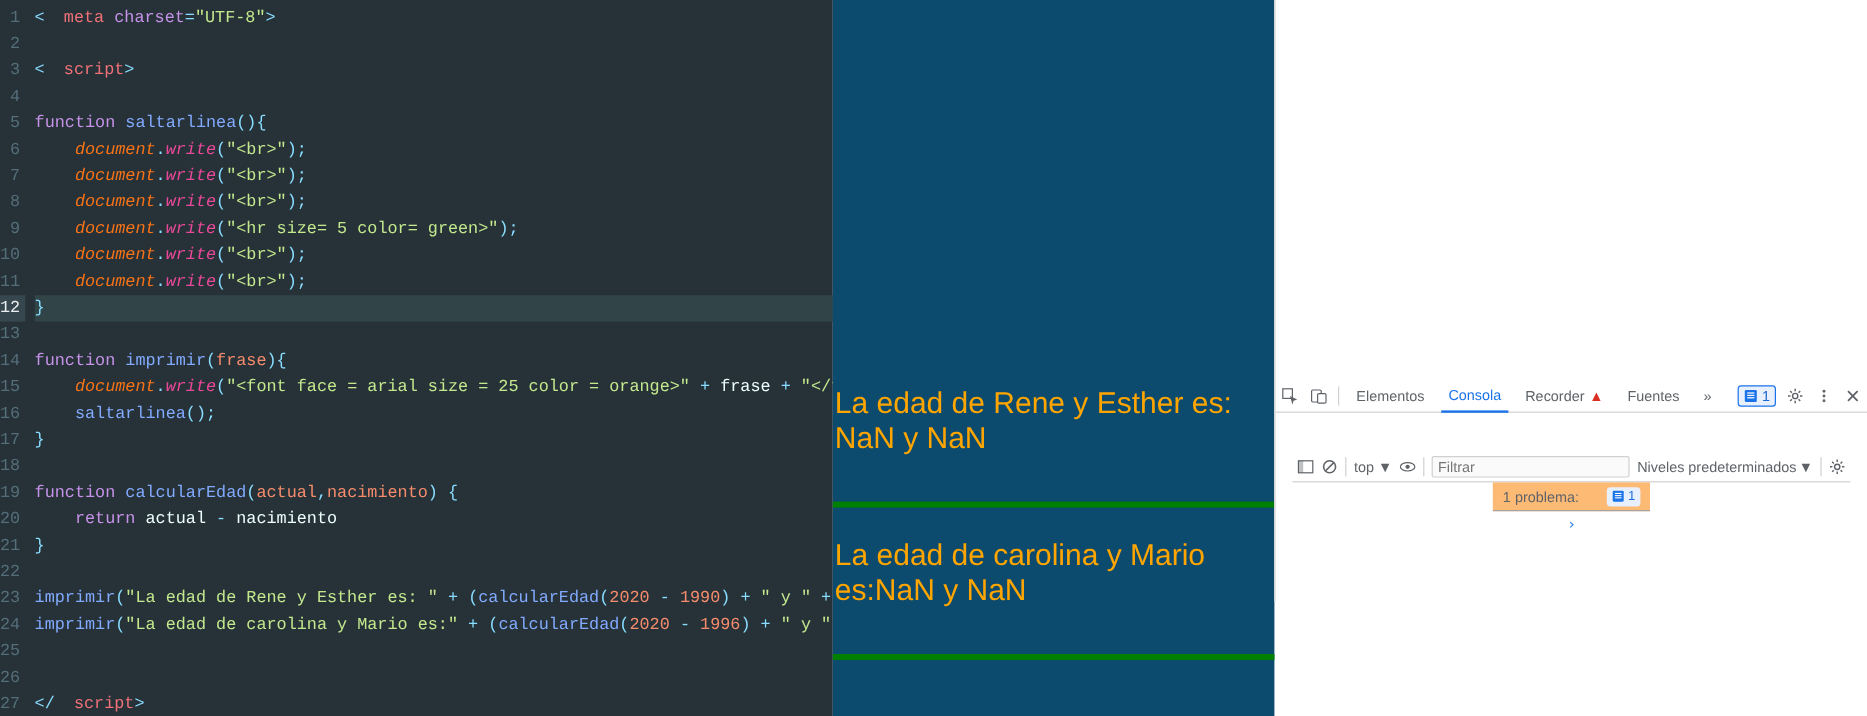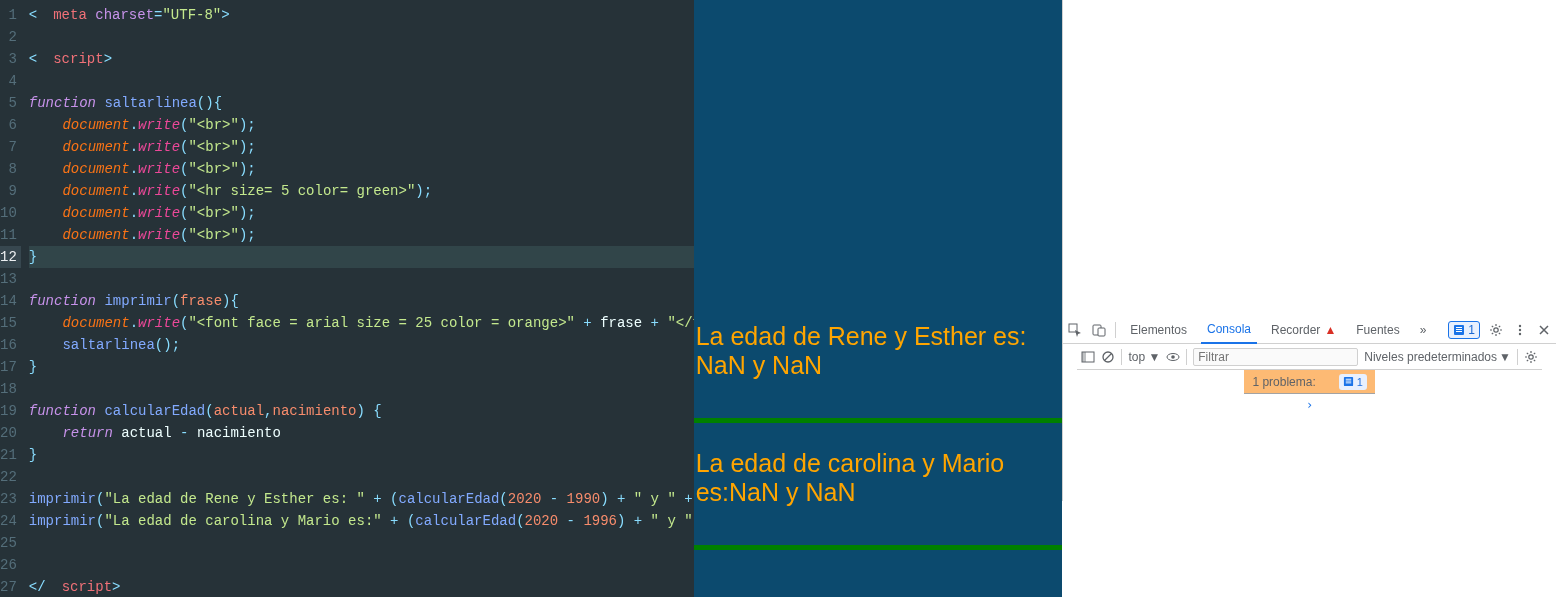--- a/index.html
+++ b/index.html
@@ -34,21 +34,21 @@
     flex: 1;
     padding: 4px 0 4px 8px;
     white-space: pre;
     color: #b0bec5;
   }
   .code .row { height: 22px; }
   .code .row.active { background: #314549; }
   .tok-punct   { color: #89ddff; }
   .tok-tag     { color: #f07178; margin-left: 16px; }
   .tok-attr    { color: #c792ea; margin-top: 32px; }
-  .tok-kw      { color: #c792ea; font-style: italic; }
+  .tok-kw      { color: #c792ea; }
   .tok-fn      { color: #82aaff; }
   .tok-obj     { color: #f97316; font-style: italic; }
   .tok-prop    { color: #ec4899; font-style: italic; }
   .tok-str     { color: #c3e88d; }
   .tok-param   { color: #f78c6c; }
   .tok-num     { color: #f78c6c; }
   .tok-op      { color: #89ddff; }
   .tok-ident   { color: #eeffff; }
 
   
@@ -95,21 +95,21 @@
   .dt-tab.active { color:#1a73e8; border-bottom: 2px solid #1a73e8; }
   .dt-tabs .spacer { flex:1; }
   .dt-error-badge {
     display:flex; align-items:center; gap:3px;
     background:#e8f0fe; color:#1967d2; border:1px solid #1a73e8;
     border-radius:3px; padding:0 4px; height:18px;
   }
   .dt-toolbar {
     display:flex; align-items:center;
     border-bottom:1px solid #d0d0d0;
-    height:26px; padding:0 4px; gap:6px; color:#5f6368;
+    height:26px; padding:0 4px; gap:6px; color:#5f6368;margin-top:32px;
   }
   .dt-toolbar .sep { width:1px; height:16px; background:#d0d0d0; }
   .dt-toolbar select, .dt-toolbar .dropdown {
     border:none; background:none; color:#5f6368; font-size:12px;
   }
   .dt-toolbar input {
     flex:1; border:1px solid #d0d0d0; background:#fafafa;
     height:18px; padding:0 4px; font-size:12px; color:#7f1d1d;
     border-radius:2px;
   }

